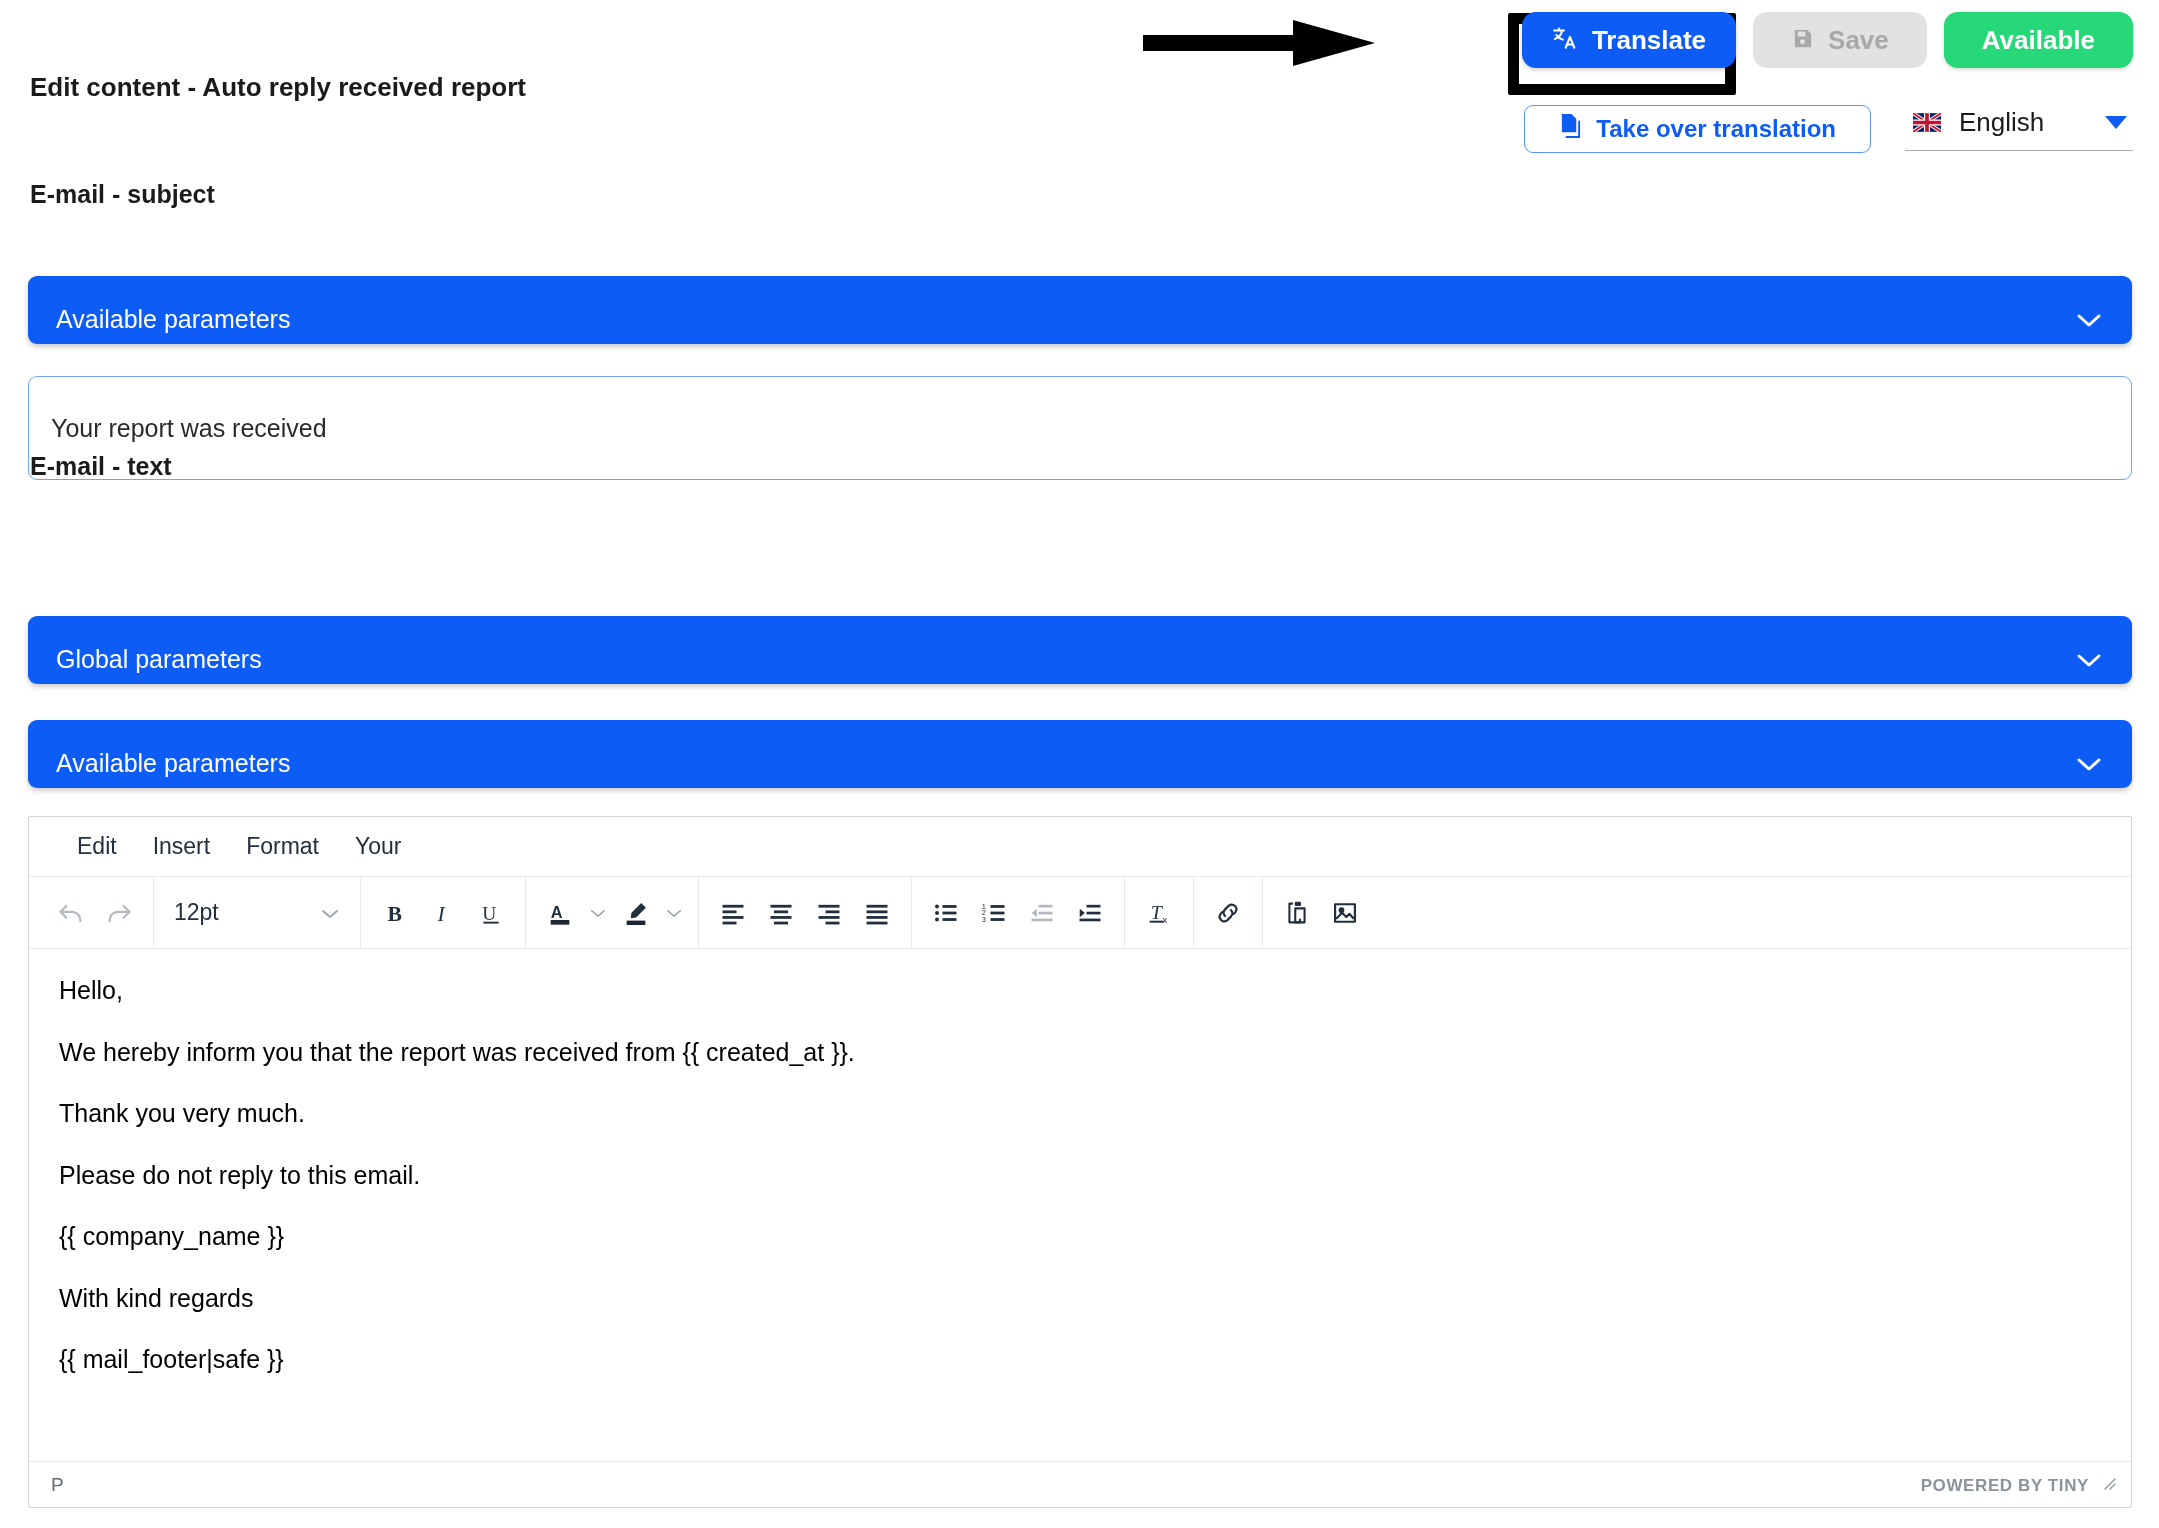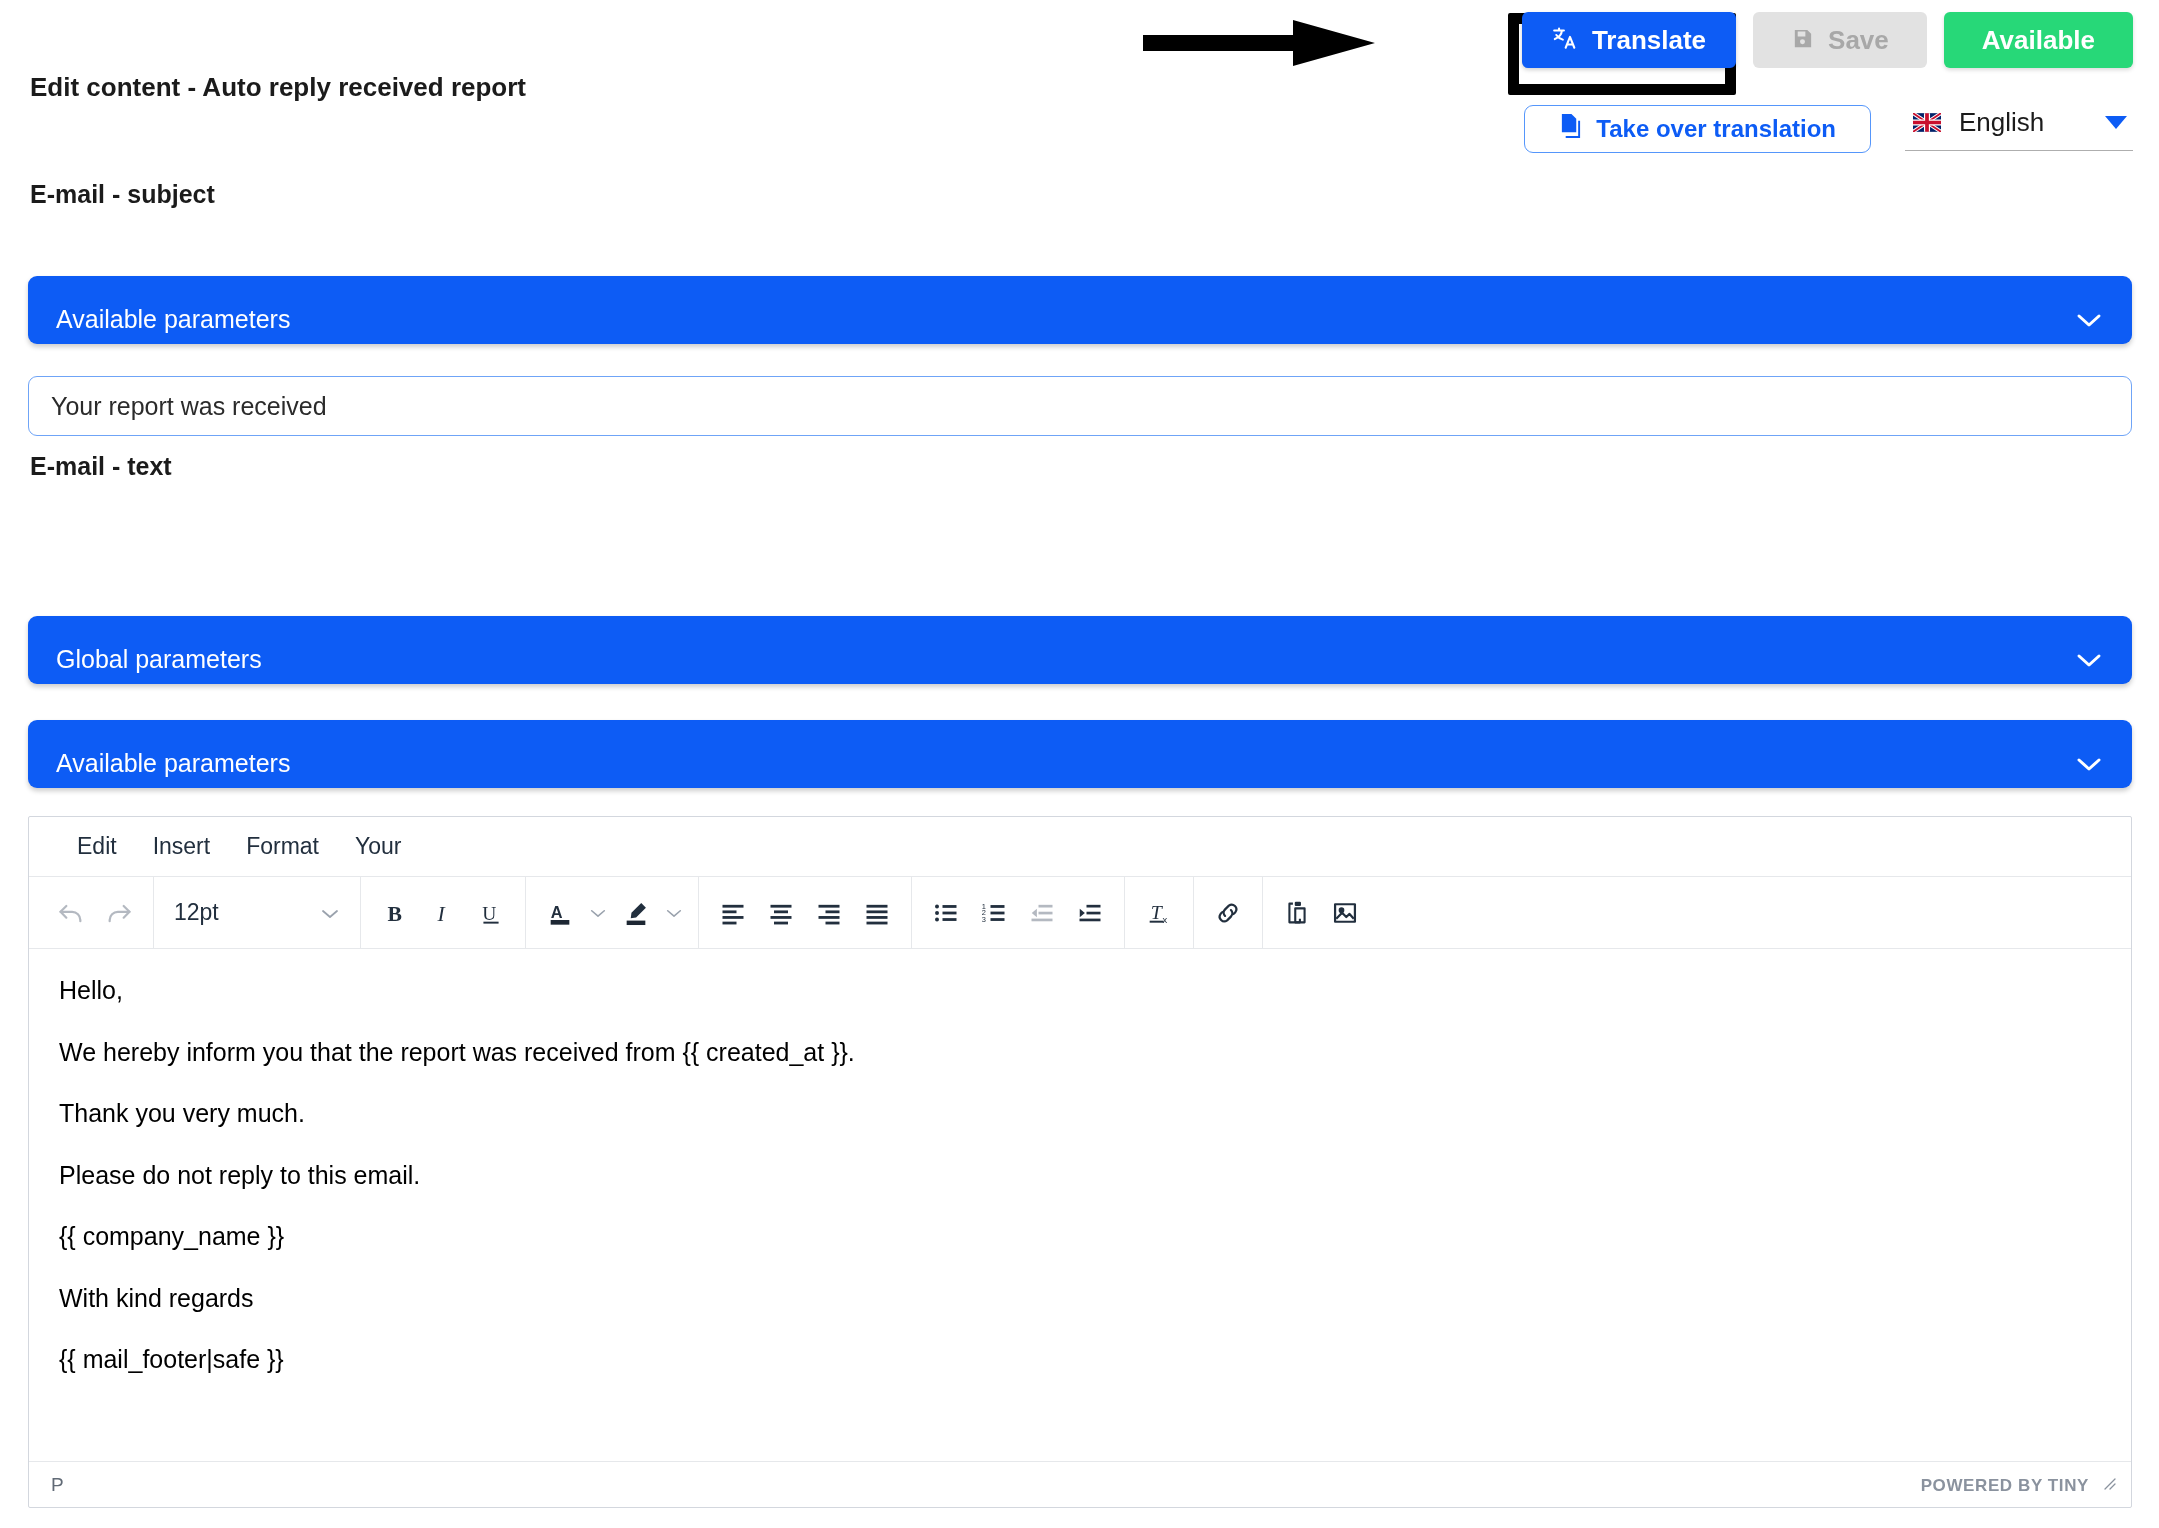--- a/index.html
+++ b/index.html
@@ -11,21 +11,21 @@
     -webkit-font-smoothing: antialiased;
   }
   .page { position: relative; width: 2159px; height: 1528px; overflow: hidden; }
 
   
   .top-actions {
     position: absolute; top: 12px; right: 26px;
     display: flex; align-items: flex-start; gap: 17px;
   }
   .btn {
-    border: none; border-radius: 6px;
+    border: none; border-radius: 14px;
     font-size: 26px; font-weight: 700;
     display: inline-flex; align-items: center; justify-content: space-between;
     gap: 14px; cursor: pointer;
     font-family: "Liberation Sans", sans-serif;
     line-height: 1;
   }
   .btn-translate {
     background: #0d5cf5; color: #ffffff;
     height: 56px; padding: 0 30px;
     box-shadow: 0 2px 4px rgba(0,0,0,.18);
@@ -105,21 +105,21 @@
     display: flex; align-items: center;
     padding: 18px 30px 0 28px;
     font-size: 25px; cursor: pointer;
     box-shadow: 0 3px 5px rgba(0,0,0,.20);
   }
   .accordion .chev { margin-left: auto; display: block; }
 
   
   .subject-input {
     position: absolute; left: 28px; top: 376px;
-    width: 2104px; height: 60px;
+    width: 2104px; height: 104px;
     border: 1.6px solid #6fa4f7; border-radius: 9px;
     background: #ffffff;
     font-size: 25px; color: #2b2b2b;
     padding: 0 22px;
     font-family: "Liberation Sans", sans-serif;
     outline: none;
   }
 
   
   .editor {

